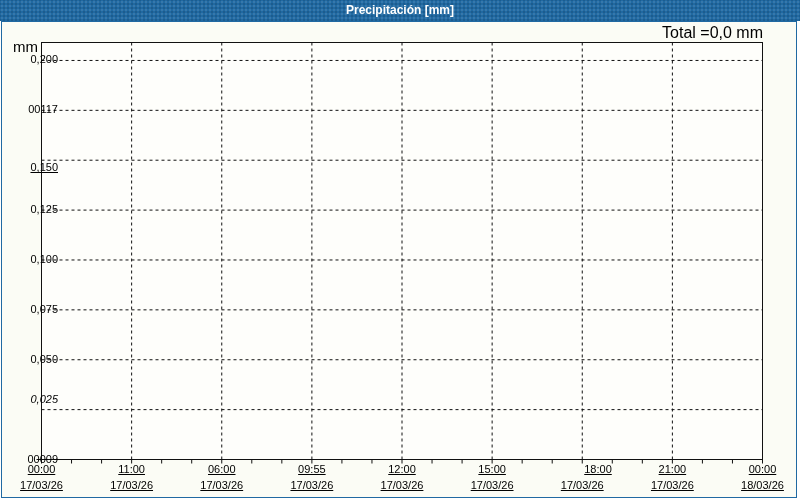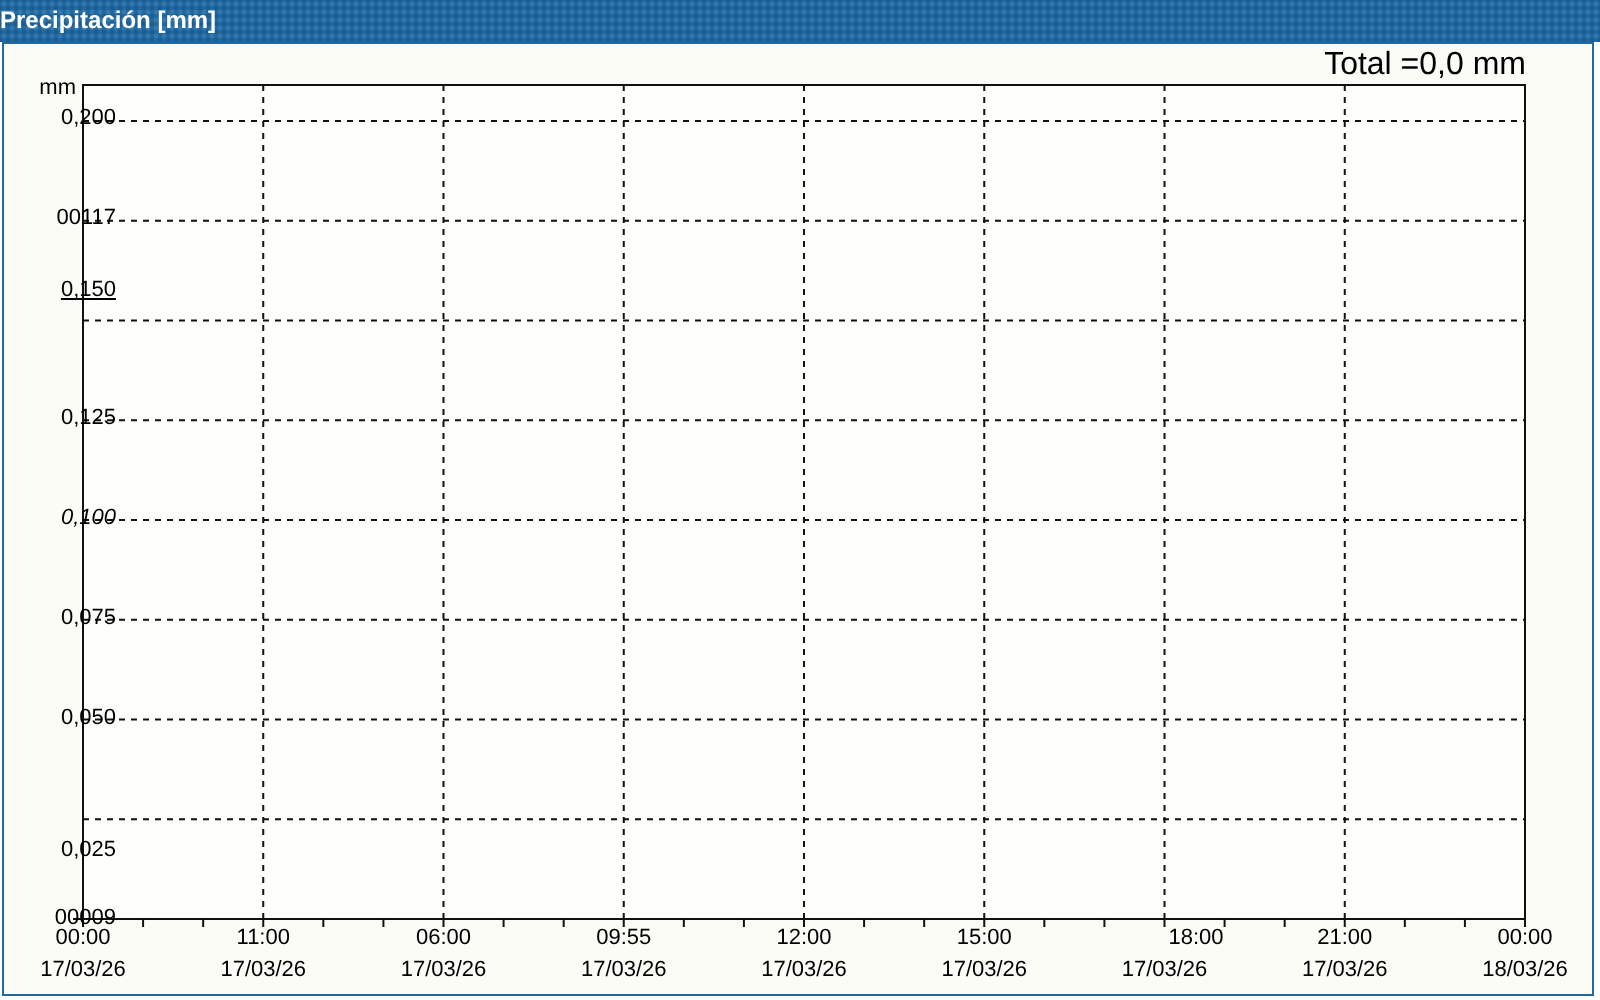--- a/index.html
+++ b/index.html
@@ -8,48 +8,48 @@
     font-family:"Liberation Sans",sans-serif;background:#ffffff;
   }
   .titlebar{
     position:absolute;top:0;left:0;width:800px;height:21px;
     background-color:#2069a2;
     background-image:
       radial-gradient(rgba(255,255,255,0.10) 1px, transparent 1.3px),
       radial-gradient(rgba(0,0,0,0.12) 1px, transparent 1.3px);
     background-size:4px 4px,4px 4px;
     background-position:0 0,2px 2px;
-    display:flex;align-items:center;
+    display:flex;align-items:center;justify-content:center;
   }
   .titlebar .title{
     color:#ffffff;font-size:12px;font-weight:bold;line-height:21px;
   }
   .content{
     position:absolute;top:21px;left:1px;right:3px;bottom:2px;
     background:#fbfcf5;border:1px solid #2069a2;
   }
   #grid-svg{
     position:absolute;top:0;left:0;width:800px;height:500px;
     pointer-events:none;
   }
   .total-label{
     position:absolute;top:24px;right:37px;
     font-size:16px;color:#000000;
   }
   .y-unit{
     position:absolute;top:38px;left:0;width:38px;
-    text-align:right;font-size:11px;color:#000000;
+    text-align:right;font-size:15px;color:#000000;
   }
   .y-tick-label{
     position:absolute;left:0;width:58px;text-align:right;
     font-size:11px;color:#000000;
   }
   .x-tick-time,.x-tick-date{
     position:absolute;width:64px;text-align:center;
-    font-size:11px;color:#000000;
+    font-size:11px;color:#000000;text-decoration:underline;
   }
 </style>
 </head>
 <body>
 
 <div class="window">
   <div class="titlebar">
     <span class="title">Precipitación [mm]</span>
   </div>
 
@@ -99,26 +99,26 @@
       <line x1="732.4583333333334" y1="459.5" x2="732.4583333333334" y2="463.5" stroke="#111111" stroke-width="1"></line>
       <line x1="762.5" y1="459.5" x2="762.5" y2="463.5" stroke="#111111" stroke-width="1"></line>
     </svg>
 
   <div class="total-label">Total =0,0 mm</div>
   <div class="y-unit">mm</div>
 
   <div id="y-labels">
       <div class="y-tick-label" style="top: 53.4569px;">0,200</div>
       <div class="y-tick-label" style="top: 103.337px;">00117</div>
-      <div class="y-tick-label" style="top: 139px; text-decoration: underline;">0,150</div>
+      <div class="y-tick-label" style="top: 161px; text-decoration: underline;">0,150</div>
       <div class="y-tick-label" style="top: 203.098px;">0,125</div>
-      <div class="y-tick-label" style="top: 252.978px; font-style: italic;">0,100</div>
+      <div class="y-tick-label" style="top: 252.978px;">0,100</div>
       <div class="y-tick-label" style="top: 302.859px;">0,075</div>
       <div class="y-tick-label" style="top: 352.739px;">0,050</div>
-      <div class="y-tick-label" style="top: 419px;">0,025</div>
+      <div class="y-tick-label" style="top: 393px; font-style: italic;">0,025</div>
       <div class="y-tick-label" style="top: 452.5px;">00009</div>
     </div>
   <div id="x-labels">
       <div class="x-tick-time" style="left: 9.5px; top: 463px;">00:00</div>
       <div class="x-tick-date" style="left: 9.5px; top: 479px;">17/03/26</div>
       <div class="x-tick-time" style="left: 99.625px; top: 463px;">11:00</div>
       <div class="x-tick-date" style="left: 99.625px; top: 479px;">17/03/26</div>
       <div class="x-tick-time" style="left: 189.75px; top: 463px;">06:00</div>
       <div class="x-tick-date" style="left: 189.75px; top: 479px;">17/03/26</div>
       <div class="x-tick-time" style="left: 279.875px; top: 463px;">09:55</div>

